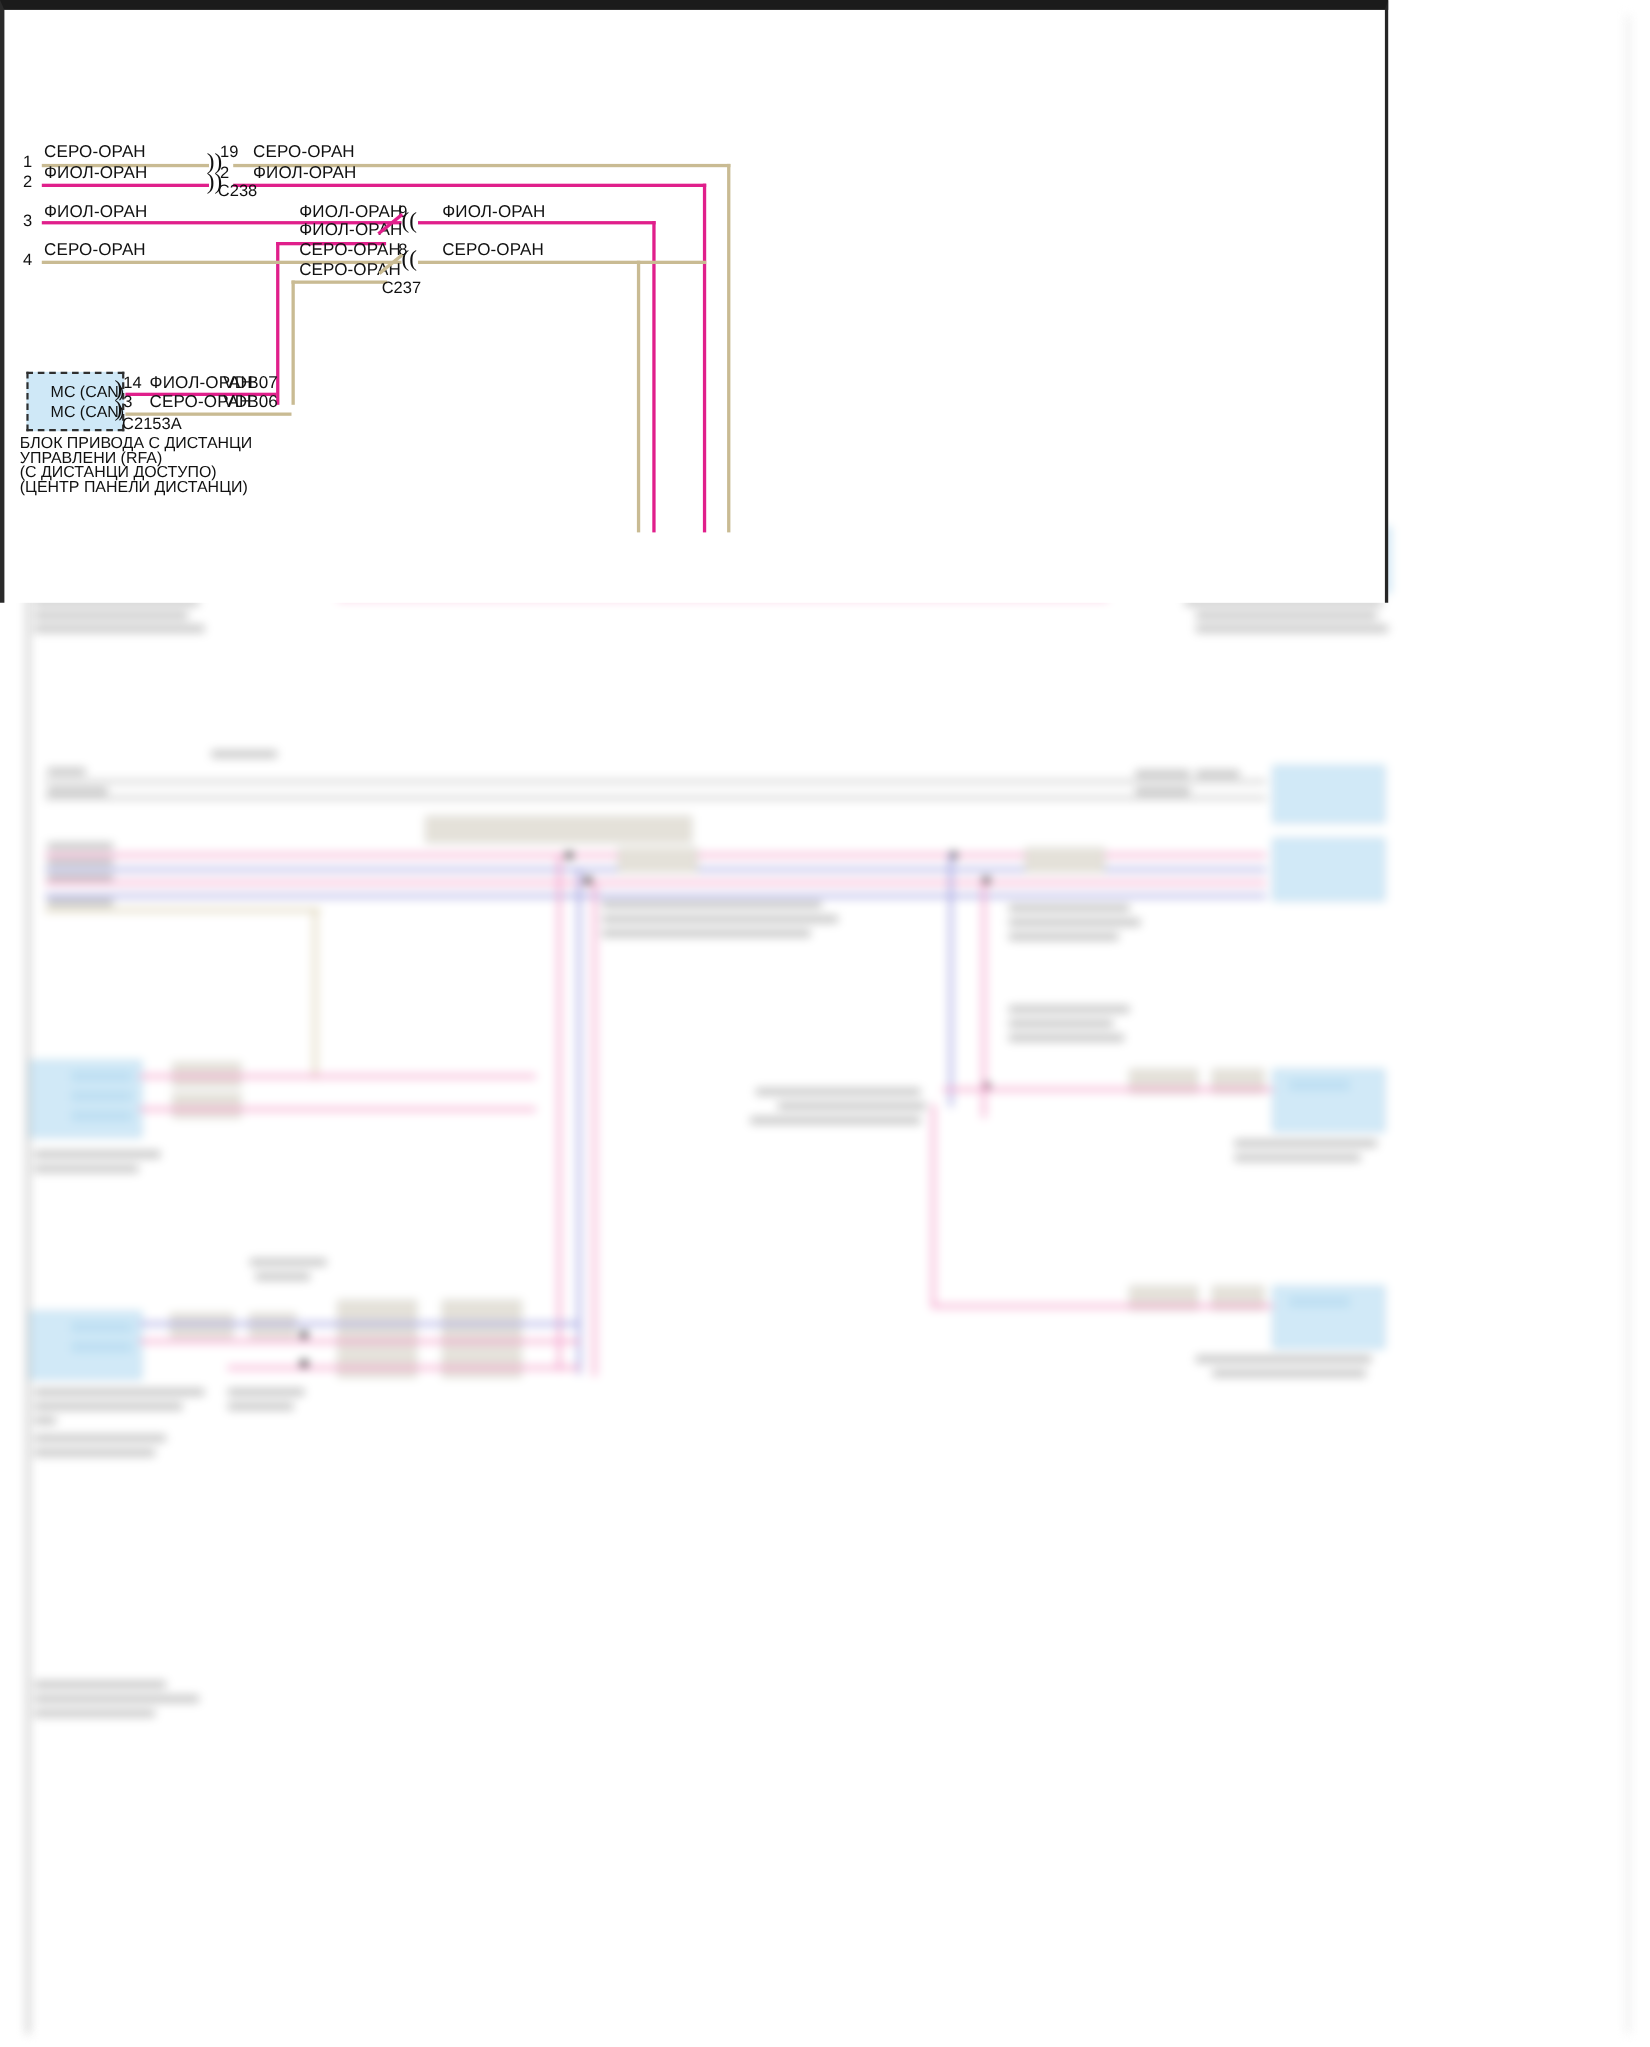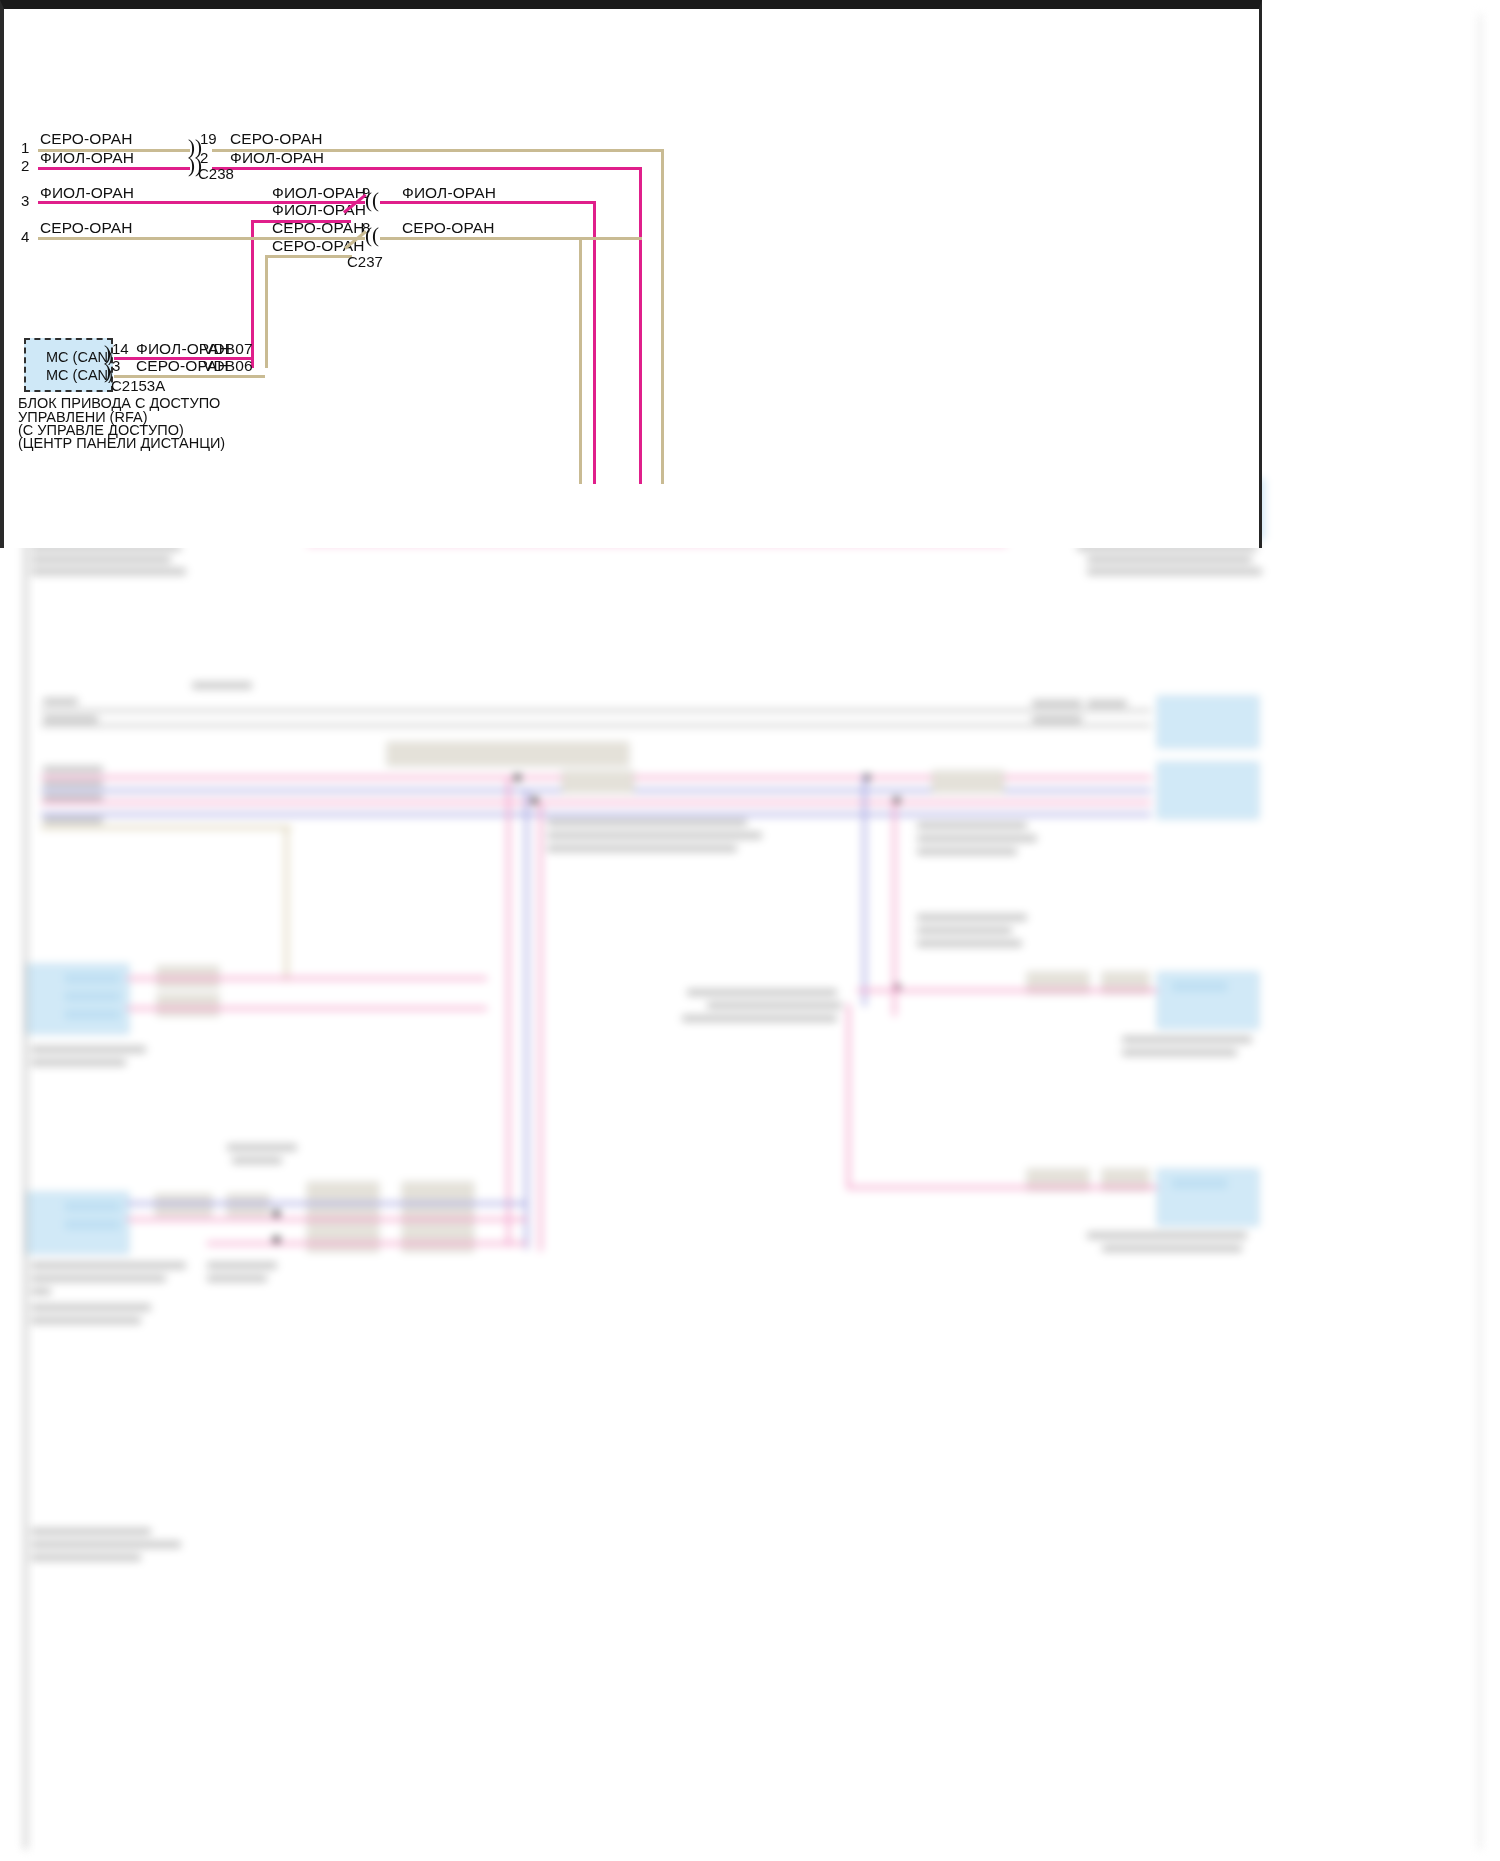--- a/index.html
+++ b/index.html
@@ -260,21 +260,21 @@
       <div class="flabel" style="left:199px;top:331px;">VDB07</div>
       <div class="fw c-mag" style="left:110px;top:348px;width:137px;"></div>
 
       <div class="fnum" style="left:108px;top:348px;">3</div>
       <div class="flabel" style="left:132px;top:348px;">СЕРО-ОРАН</div>
       <div class="flabel" style="left:199px;top:348px;">VDB06</div>
       <div class="fw c-tan" style="left:110px;top:366px;width:151px;"></div>
 
       <div class="fconn" style="left:107px;top:368px;">C2153A</div>
 
-      <div class="caption" style="left:14px;top:386px;">БЛОК ПРИВОДА С ДОСТУПО</div>
+      <div class="caption" style="left:14px;top:386px;">БЛОК ПРИВОДА С ДИСТАНЦИ</div>
       <div class="caption" style="left:14px;top:400px;">УПРАВЛЕНИ (RFA)</div>
-      <div class="caption" style="left:14px;top:413px;">(С УПРАВЛЕ ДОСТУПО)</div>
+      <div class="caption" style="left:14px;top:413px;">(С ДИСТАНЦИ ДОСТУПО)</div>
       <div class="caption" style="left:14px;top:426px;">(ЦЕНТР ПАНЕЛИ ДИСТАНЦИ)</div>
 
     </div>
   </div>
 
 </div>
 
 </body></html>

